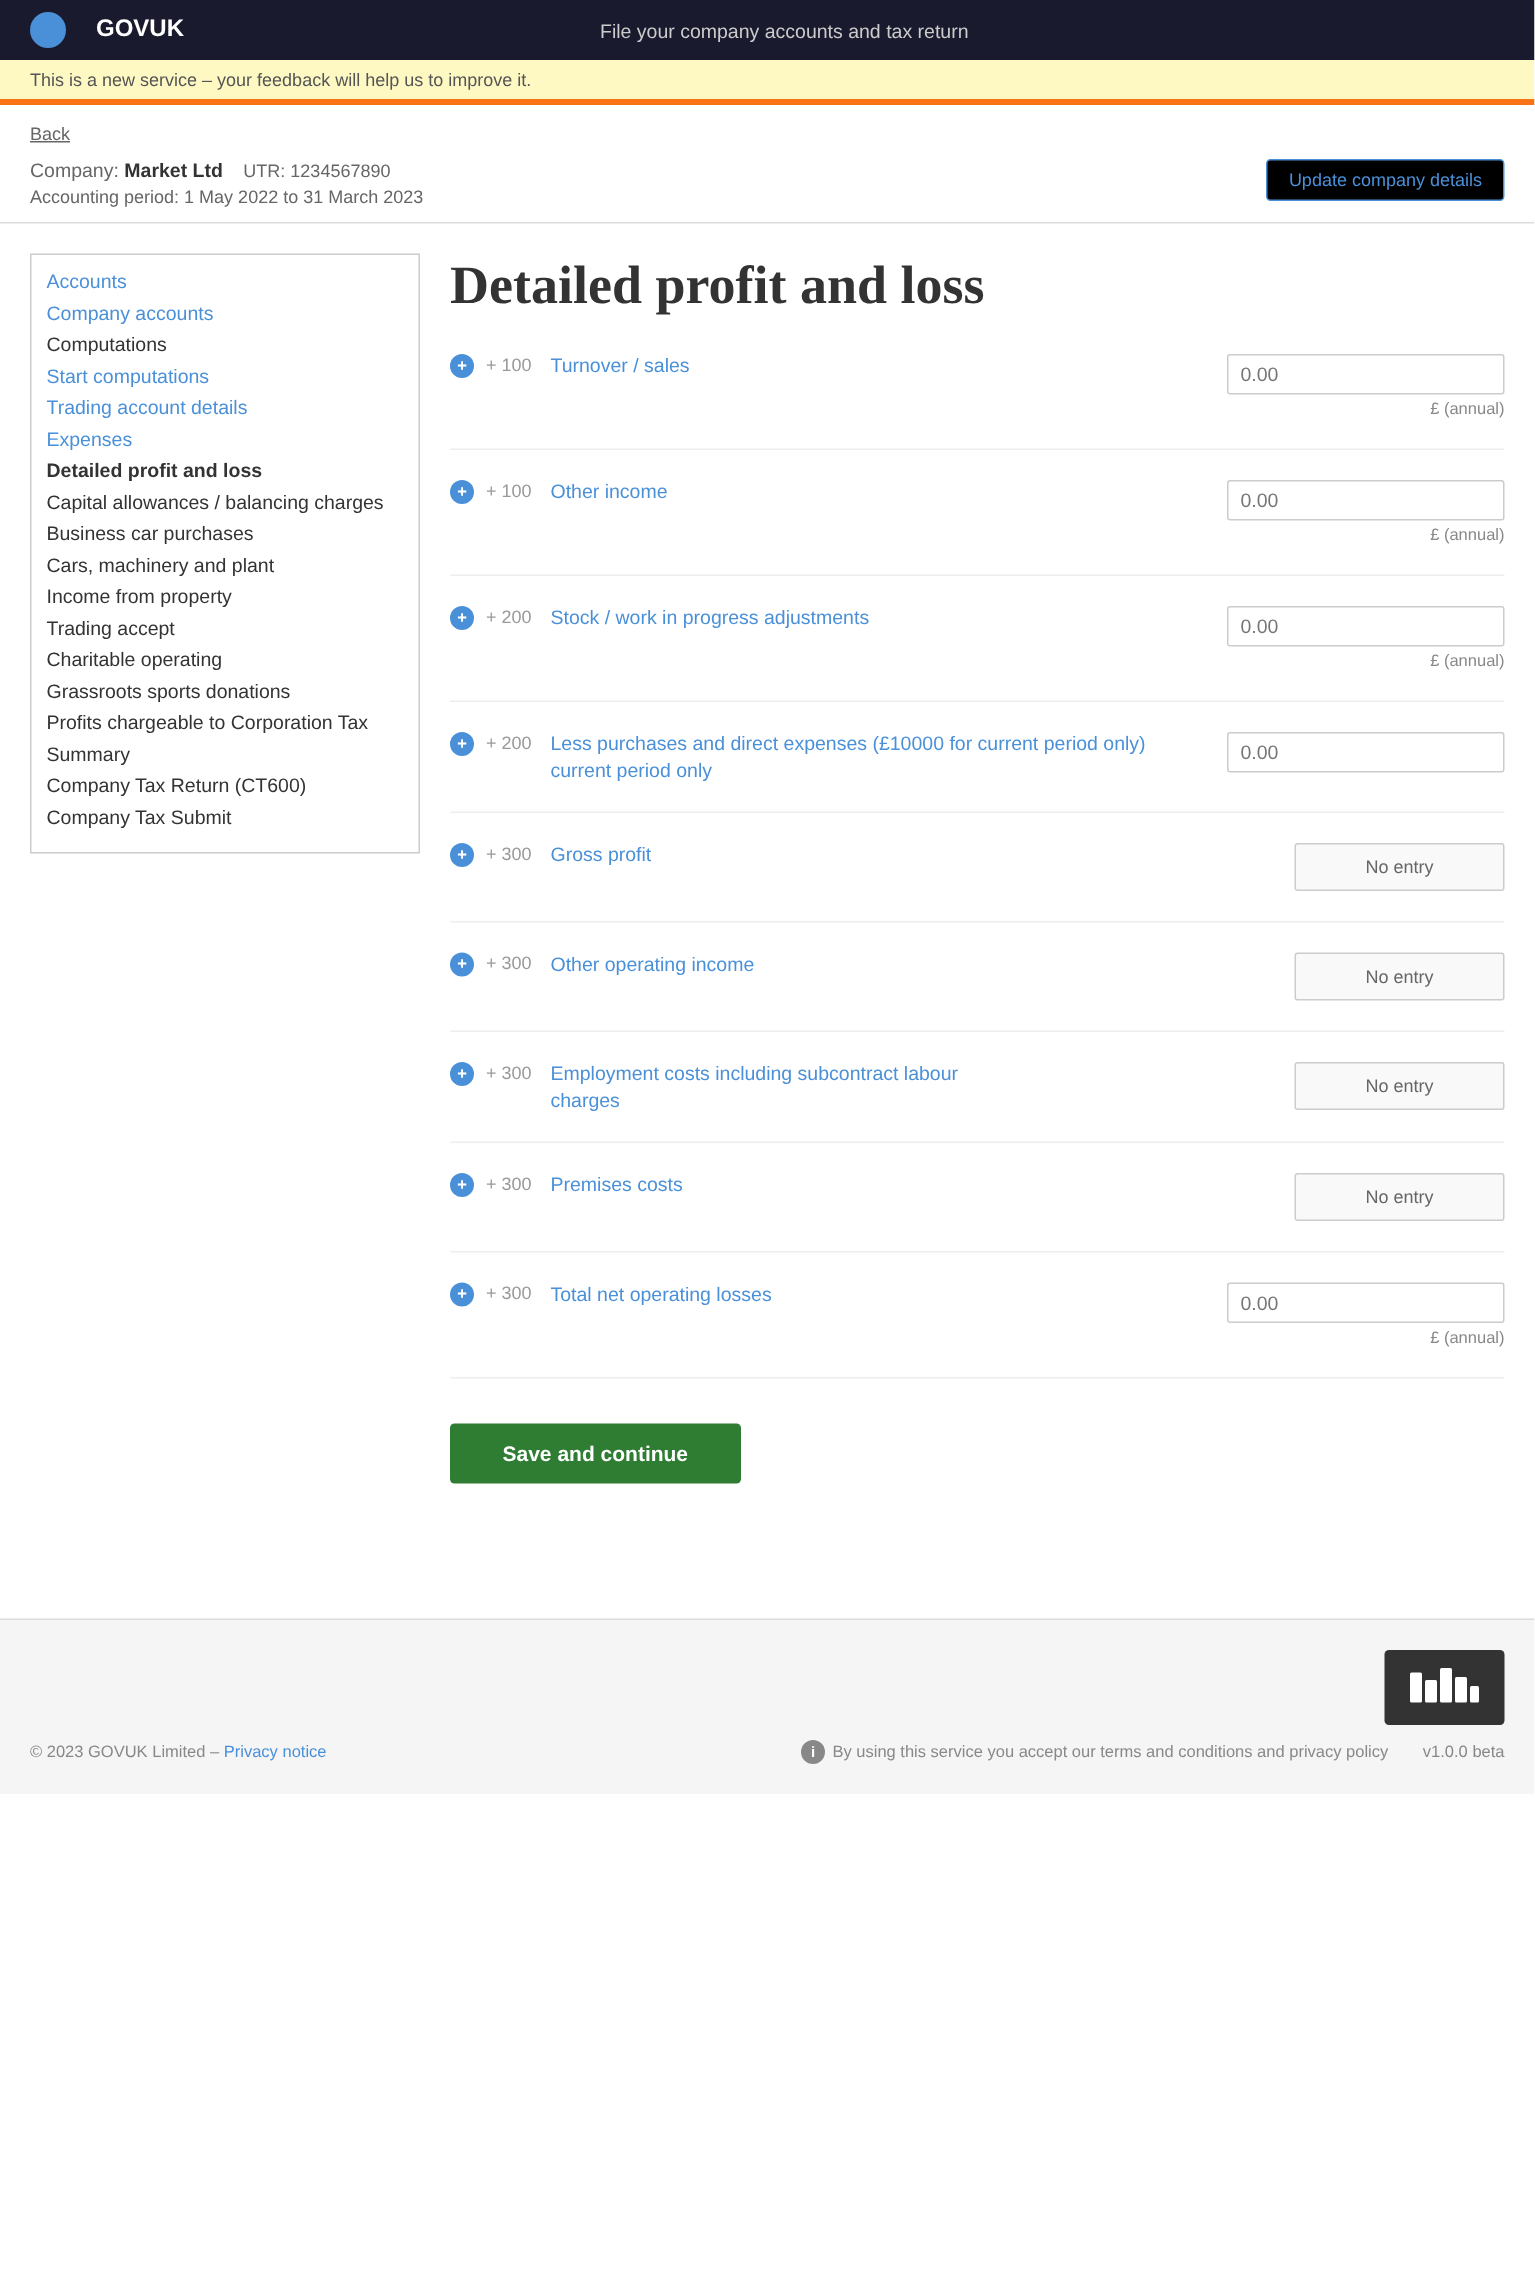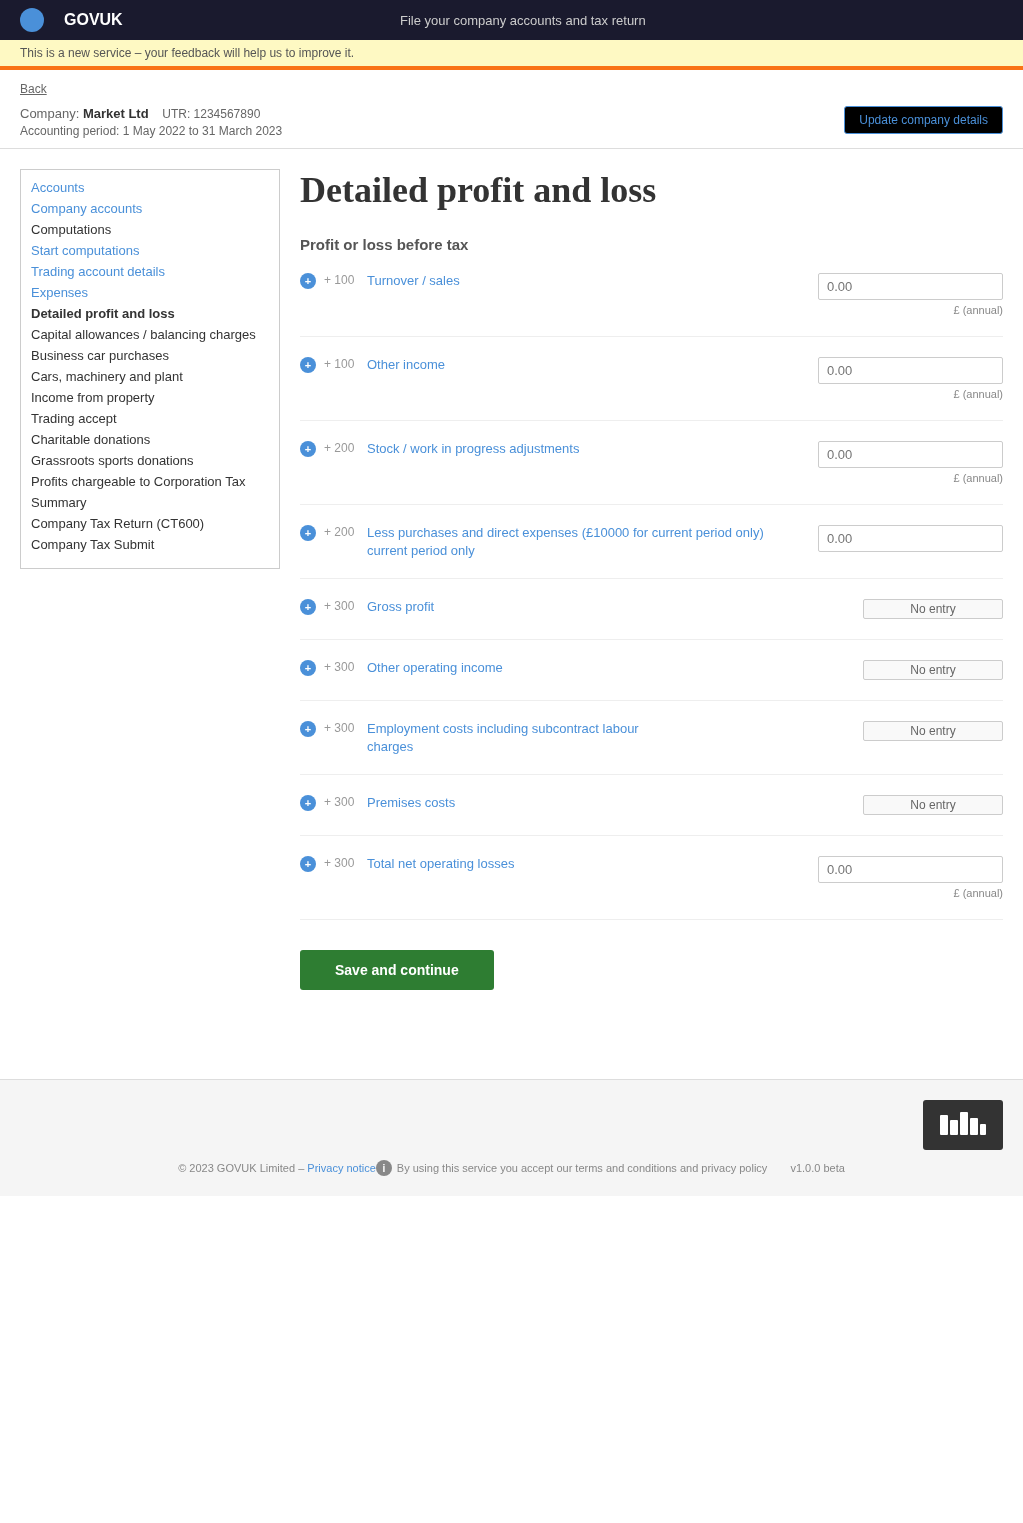--- a/index.html
+++ b/index.html
@@ -176,21 +176,21 @@
     }
     .input-label-small {
       font-size: 11px;
       color: #888;
       text-align: right;
     }
     .btn-box {
       border: 1px solid #ccc;
       padding: 5px 14px;
       width: 140px;
-      height: 20px;
+      height: 32px;
       display: flex;
       align-items: center;
       justify-content: center;
       font-size: 12px;
       color: #666;
       border-radius: 2px;
       cursor: pointer;
       background: #f9f9f9;
       margin-left: 12px;
     }
@@ -231,21 +231,21 @@
       background: #333;
       border-radius: 3px;
       display: flex;
       align-items: center;
       justify-content: center;
       color: #fff;
       font-size: 10px;
     }
     .footer-bottom {
       display: flex;
-      justify-content: center;
+      justify-content: space-between;
       align-items: center;
       margin-top: 10px;
       font-size: 11px;
       color: #888;
     }
     .footer-bottom-link {
       color: #4a90d9;
       text-decoration: none;
     }
     .footer-info-icon {
@@ -323,32 +323,31 @@
         <span class="sidebar-plain">Computations</span>
         <a href="#">Start computations</a>
         <a href="#">Trading account details</a>
         <a href="#">Expenses</a>
         <span class="sidebar-item-bold">Detailed profit and loss</span>
         <span class="sidebar-plain">Capital allowances / balancing charges</span>
         <span class="sidebar-plain">Business car purchases</span>
         <span class="sidebar-plain">Cars, machinery and plant</span>
         <span class="sidebar-plain">Income from property</span>
         <span class="sidebar-plain">Trading accept</span>
-        <span class="sidebar-plain">Charitable donations</span>
+        <span class="sidebar-plain">Charitable operating</span>
         <span class="sidebar-plain">Grassroots sports donations</span>
         <span class="sidebar-plain">Profits chargeable to Corporation Tax</span>
         <span class="sidebar-plain">Summary</span>
         <span class="sidebar-plain">Company Tax Return (CT600)</span>
         <span class="sidebar-plain">Company Tax Submit</span>
       </div>
   </div>
 
   <div class="content-area">
     <h1 class="page-title">Detailed profit and loss</h1>
-    <div class="section-subtitle">Profit or loss before tax</div>
 
     <div id="form-rows">
         <div class="form-row">
           <div class="form-row-label">
             <span class="plus-icon">+</span>
             <span class="row-number">+ 100</span>
             <a class="row-link" href="#">Turnover / sales</a>
           </div>
           <div class="row-input-area">
             <input type="text" class="input-field" placeholder="0.00" style="">

